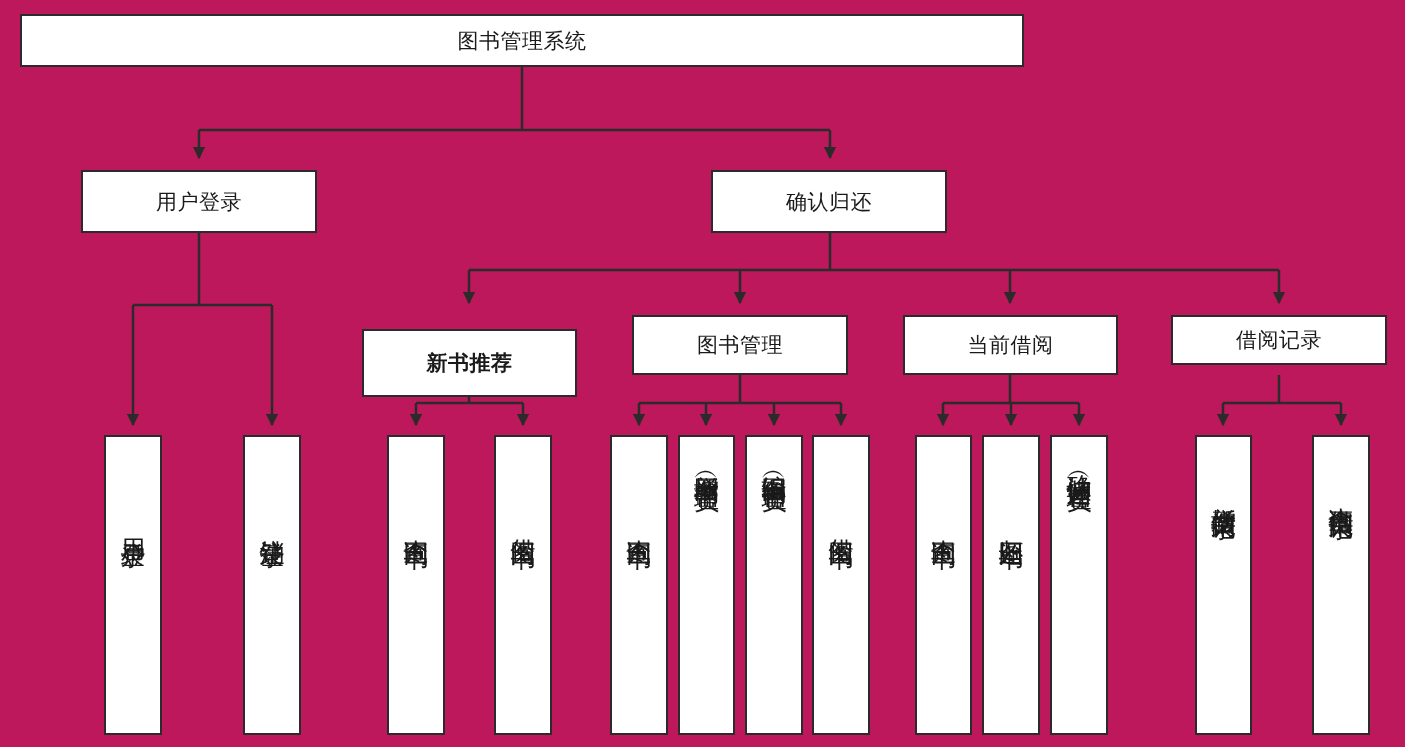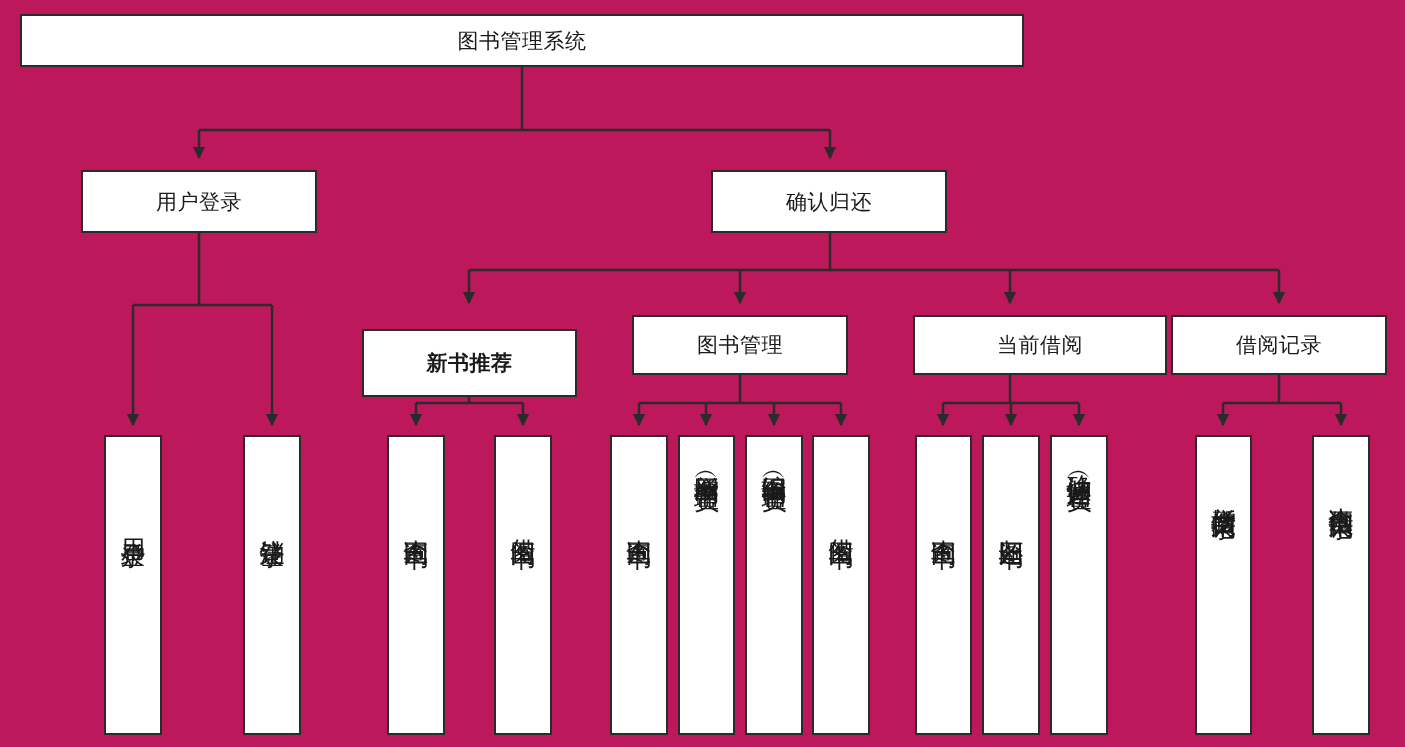--- a/index.html
+++ b/index.html
@@ -143,25 +143,25 @@
   </div>
 
   <div class="node horizontal" style="left:362px; top:329px; width:215px; height:68px;font-weight:bold;">
     <span class="label">新书推荐</span>
   </div>
 
   <div class="node horizontal" style="left:632px; top:315px; width:216px; height:60px;">
     <span class="label">图书管理</span>
   </div>
 
-  <div class="node horizontal" style="left:903px; top:315px; width:254px; height:60px;margin-left:10px;">
+  <div class="node horizontal" style="left:903px; top:315px; width:215px; height:60px;">
     <span class="label">当前借阅</span>
   </div>
 
-  <div class="node horizontal" style="left:1171px; top:315px; width:216px; height:60px;">
+  <div class="node horizontal" style="left:1171px; top:315px; width:216px; height:50px;">
     <span class="label">借阅记录</span>
   </div>
 
   <div class="node vertical mid" style="left:104px; top:435px; width:58px; height:300px;">
     <span class="label">用户登录</span>
   </div>
 
   <div class="node vertical mid" style="left:243px; top:435px; width:58px; height:300px;">
     <span class="label">注销登录</span>
   </div>

